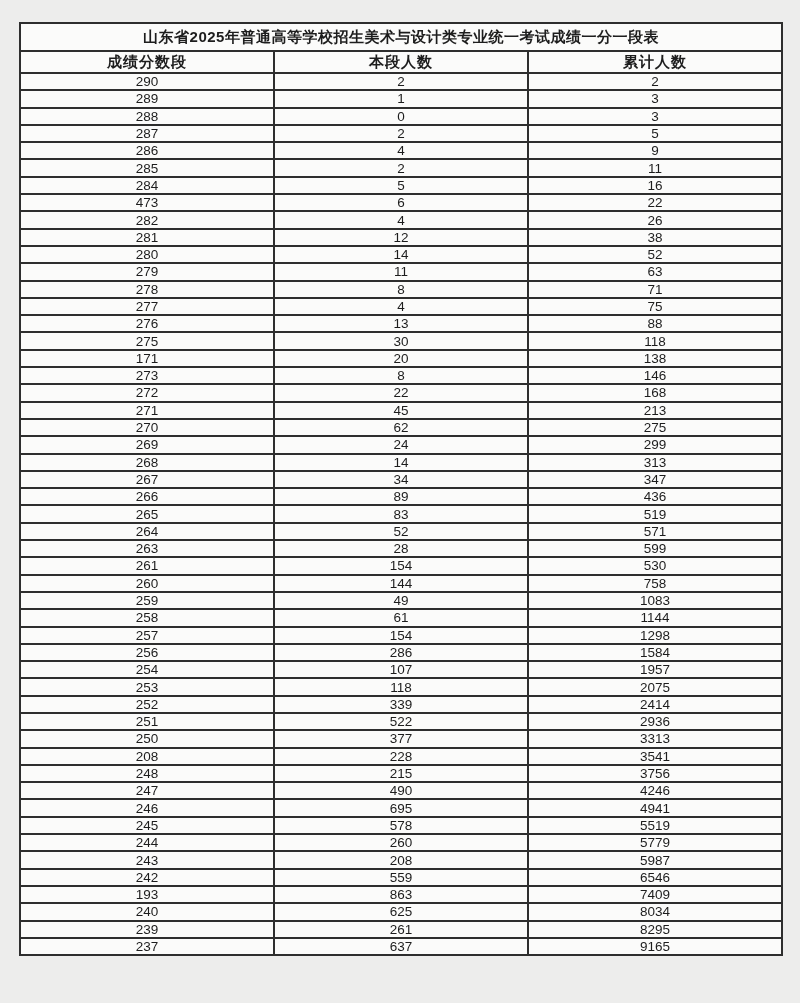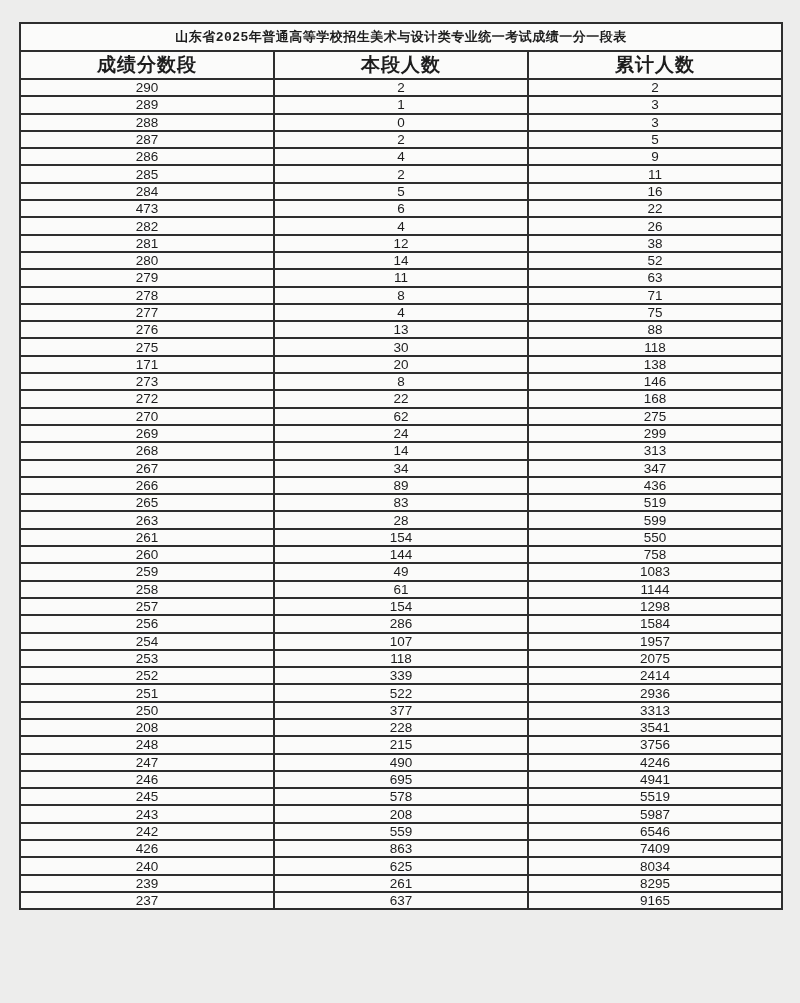--- a/index.html
+++ b/index.html
@@ -31,28 +31,27 @@
     border: 2px solid #2e2e2e;
     padding: 0;
     text-align: center;
     vertical-align: middle;
     color: #1d1d1d;
     overflow: hidden;
     white-space: nowrap;
   }
   th.title-cell {
     height: 26px;
-    font-size: 13px;
+    font-size: 15px;
     font-weight: bold;
     letter-spacing: 0.5px;
-    font-family: Liberation Mono, monospace;
   }
   tr.header-row th {
     height: 20px;
-    font-size: 19px;
+    font-size: 15px;
     font-weight: bold;
     letter-spacing: 1px;
   }
   tbody td {
     height: 15.3px;
     font-size: 13.5px;
     line-height: 15px;
     font-weight: 400;
   }
 </style>
@@ -161,20 +160,25 @@
           <td>273</td>
           <td>8</td>
           <td>146</td>
         </tr>
         <tr>
           <td>272</td>
           <td>22</td>
           <td>168</td>
         </tr>
         <tr>
+          <td>271</td>
+          <td>45</td>
+          <td>213</td>
+        </tr>
+        <tr>
           <td>270</td>
           <td>62</td>
           <td>275</td>
         </tr>
         <tr>
           <td>269</td>
           <td>24</td>
           <td>299</td>
         </tr>
         <tr>
@@ -191,28 +195,33 @@
           <td>266</td>
           <td>89</td>
           <td>436</td>
         </tr>
         <tr>
           <td>265</td>
           <td>83</td>
           <td>519</td>
         </tr>
         <tr>
+          <td>264</td>
+          <td>52</td>
+          <td>571</td>
+        </tr>
+        <tr>
           <td>263</td>
           <td>28</td>
           <td>599</td>
         </tr>
         <tr>
           <td>261</td>
           <td>154</td>
-          <td>550</td>
+          <td>530</td>
         </tr>
         <tr>
           <td>260</td>
           <td>144</td>
           <td>758</td>
         </tr>
         <tr>
           <td>259</td>
           <td>49</td>
           <td>1083</td>
@@ -276,31 +285,36 @@
           <td>246</td>
           <td>695</td>
           <td>4941</td>
         </tr>
         <tr>
           <td>245</td>
           <td>578</td>
           <td>5519</td>
         </tr>
         <tr>
+          <td>244</td>
+          <td>260</td>
+          <td>5779</td>
+        </tr>
+        <tr>
           <td>243</td>
           <td>208</td>
           <td>5987</td>
         </tr>
         <tr>
           <td>242</td>
           <td>559</td>
           <td>6546</td>
         </tr>
         <tr>
-          <td>426</td>
+          <td>193</td>
           <td>863</td>
           <td>7409</td>
         </tr>
         <tr>
           <td>240</td>
           <td>625</td>
           <td>8034</td>
         </tr>
         <tr>
           <td>239</td>

